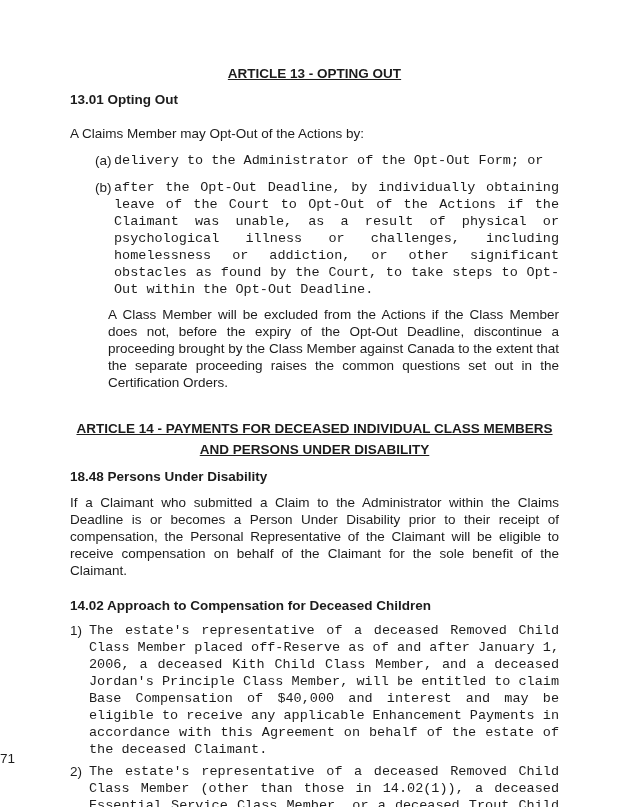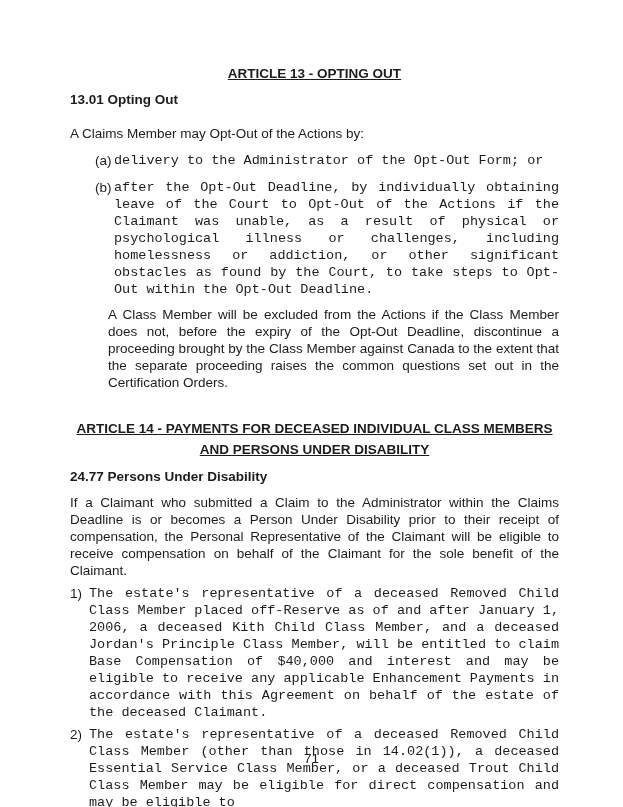--- a/index.html
+++ b/index.html
@@ -56,29 +56,28 @@
   .list-item .item-text {
     flex: 1;
     text-align: justify;
     font-family: Liberation Mono, monospace;
   }
   
   .mb7  { margin-bottom: 17px; }
   .mb8  { margin-bottom: 8px; }
   .mb9  { margin-bottom: 9px; }
   .mb27 { margin-bottom: 27px; margin-left: 38px; }
-  .mb6  { margin-bottom: 6px; }
+  .mb6  { margin-bottom: 18px; }
   .mb5  { margin-bottom: 5px; }
   .mb0  { margin-bottom: 0; }
   .page-number {
     position: absolute;
     top: 751px;
     left: 0;
     width: 100%;
-    text-align: center;
     font-size: 13.5px;
   }
 </style>
 </head>
 <body>
 
 <div class="page">
   <div class="content">
 
     <div class="article-heading">ARTICLE 13 - OPTING OUT</div>
@@ -95,24 +94,25 @@
     <div class="list-item lettered mb8">
       <span class="marker">(b)</span>
       <span class="item-text">after the Opt-Out Deadline, by individually obtaining leave of the Court to Opt-Out of the Actions if the Claimant was unable, as a result of physical or psychological illness or challenges, including homelessness or addiction, or other significant obstacles as found by the Court, to take steps to Opt-Out within the Opt-Out Deadline.</span>
     </div>
 
 
     <p class="para mb27">A Class Member will be excluded from the Actions if the Class Member does not, before the expiry of the Opt-Out Deadline, discontinue a proceeding brought by the Class Member against Canada to the extent that the separate proceeding raises the common questions set out in the Certification Orders.</p>
 
     <div class="article-heading two-line">ARTICLE 14 - PAYMENTS FOR DECEASED INDIVIDUAL CLASS MEMBERS AND PERSONS UNDER DISABILITY</div>
 
-    <div class="section-heading mb9">24.77 Persons Under Disability</div>
+    <div class="section-heading mb9">18.48 Persons Under Disability</div>
 
     <p class="para mb6">If a Claimant who submitted a Claim to the Administrator within the Claims Deadline is or becomes a Person Under Disability prior to their receipt of compensation, the Personal Representative of the Claimant will be eligible to receive compensation on behalf of the Claimant for the sole benefit of the Claimant.</p>
 
+    <div class="section-heading mb8">14.02 Approach to Compensation for Deceased Children</div>
 
     <div class="list-item mb5">
       <span class="marker">1)</span>
       <span class="item-text">The estate's representative of a deceased Removed Child Class Member placed off-Reserve as of and after January 1, 2006, a deceased Kith Child Class Member, and a deceased Jordan's Principle Class Member, will be entitled to claim Base Compensation of $40,000 and interest and may be eligible to receive any applicable Enhancement Payments in accordance with this Agreement on behalf of the estate of the deceased Claimant.</span>
     </div>
 
     <div class="list-item mb0">
       <span class="marker">2)</span>
       <span class="item-text">The estate's representative of a deceased Removed Child Class Member (other than those in 14.02(1)), a deceased Essential Service Class Member, or a deceased Trout Child Class Member may be eligible for direct compensation and may be eligible to</span>
     </div>

